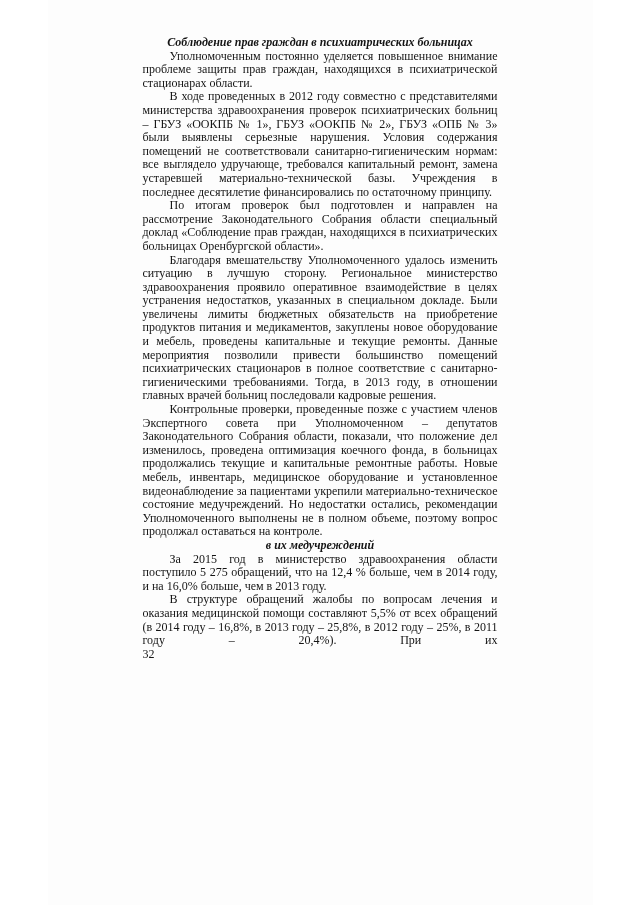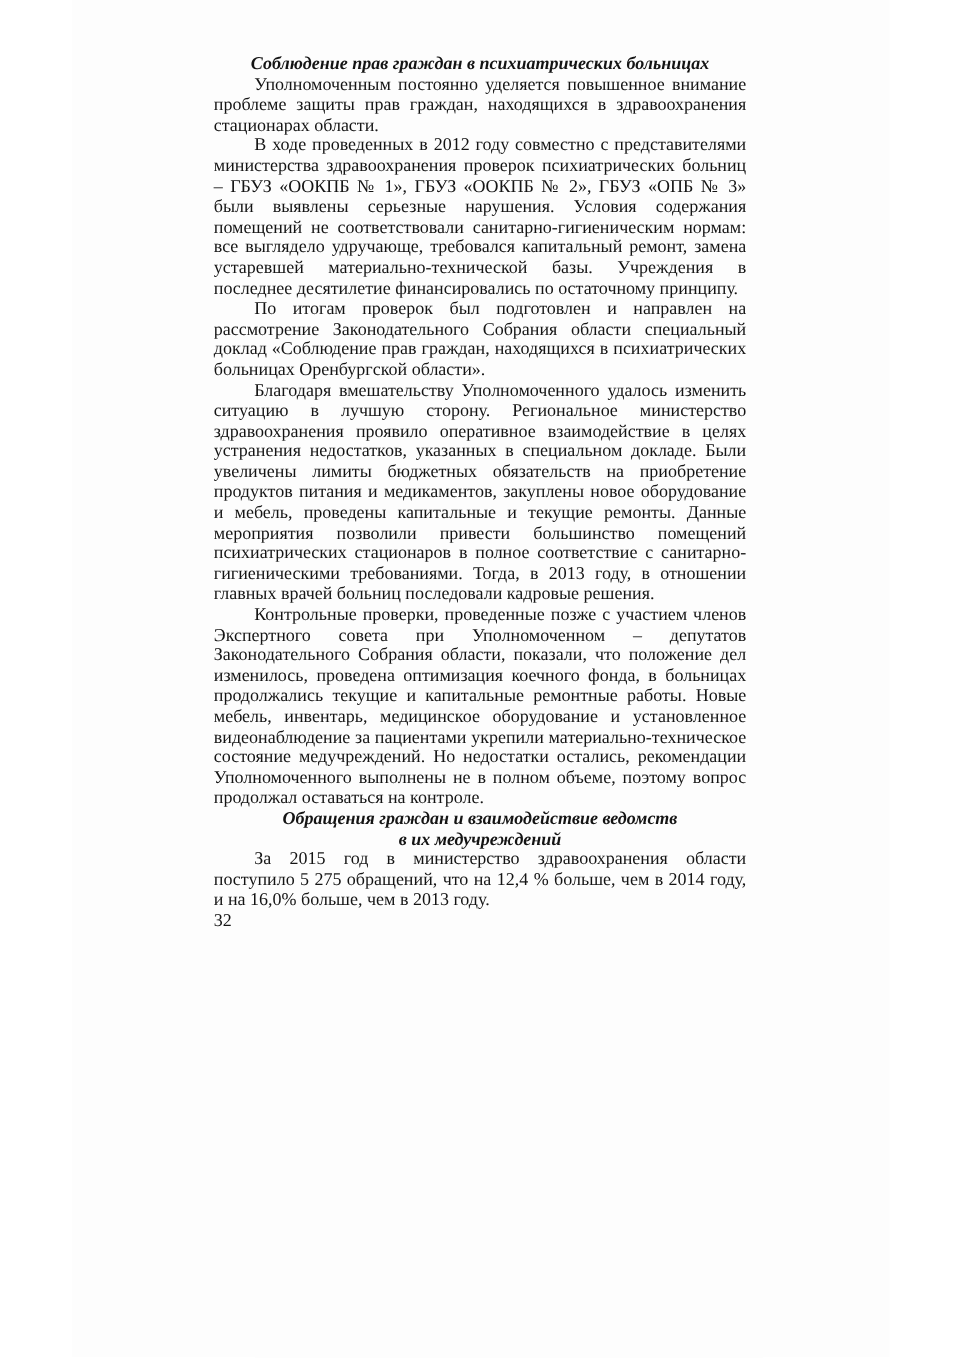--- a/index.html
+++ b/index.html
@@ -42,23 +42,23 @@
   .page-number {
     margin-top: 1px;
   }
 </style>
 </head>
 <body>
 
 <div class="page">
   <div class="content">
       <div class="heading">Соблюдение прав граждан в психиатрических больницах</div>
-      <div class="paragraph">Уполномоченным постоянно уделяется повышенное внимание проблеме защиты прав граждан, находящихся в здравоохранения стационарах области.</div>
+      <div class="paragraph">Уполномоченным постоянно уделяется повышенное внимание проблеме защиты прав граждан, находящихся в психиатрической стационарах области.</div>
       <div class="paragraph">В ходе проведенных в 2012 году совместно с представителями министерства здравоохранения проверок психиатрических больниц – ГБУЗ «ООКПБ № 1», ГБУЗ «ООКПБ № 2», ГБУЗ «ОПБ № 3» были выявлены серьезные нарушения. Условия содержания помещений не соответствовали санитарно-гигиеническим нормам: все выглядело удручающе, требовался капитальный ремонт, замена устаревшей материально-технической базы. Учреждения в последнее десятилетие финансировались по остаточному принципу.</div>
       <div class="paragraph">По итогам проверок был подготовлен и направлен на рассмотрение Законодательного Собрания области специальный доклад «Соблюдение прав граждан, находящихся в психиатрических больницах Оренбургской области».</div>
       <div class="paragraph">Благодаря вмешательству Уполномоченного удалось изменить ситуацию в лучшую сторону. Региональное министерство здравоохранения проявило оперативное взаимодействие в целях устранения недостатков, указанных в специальном докладе. Были увеличены лимиты бюджетных обязательств на приобретение продуктов питания и медикаментов, закуплены новое оборудование и мебель, проведены капитальные и текущие ремонты. Данные мероприятия позволили привести большинство помещений психиатрических стационаров в полное соответствие с санитарно-гигиеническими требованиями. Тогда, в 2013 году, в отношении главных врачей больниц последовали кадровые решения.</div>
       <div class="paragraph">Контрольные проверки, проведенные позже с участием членов Экспертного совета при Уполномоченном – депутатов Законодательного Собрания области, показали, что положение дел изменилось, проведена оптимизация коечного фонда, в больницах продолжались текущие и капитальные ремонтные работы. Новые мебель, инвентарь, медицинское оборудование и установленное видеонаблюдение за пациентами укрепили материально-техническое состояние медучреждений. Но недостатки остались, рекомендации Уполномоченного выполнены не в полном объеме, поэтому вопрос продолжал оставаться на контроле.</div>
-      <div class="heading">Обращения граждан и взаимодействие ведомств</div>
       <div class="heading">в их медучреждений</div>
       <div class="paragraph">За 2015 год в министерство здравоохранения области поступило 5 275 обращений, что на 12,4 % больше, чем в 2014 году, и на 16,0% больше, чем в 2013 году.</div>
+      <div class="paragraph continues">В структуре обращений жалобы по вопросам лечения и оказания медицинской помощи составляют 5,5% от всех обращений (в 2014 году – 16,8%, в 2013 году – 25,8%, в 2012 году – 25%, в 2011 году – 20,4%). При их</div>
       <div class="page-number">32</div>
     </div>
 </div>
 
 </body></html>

